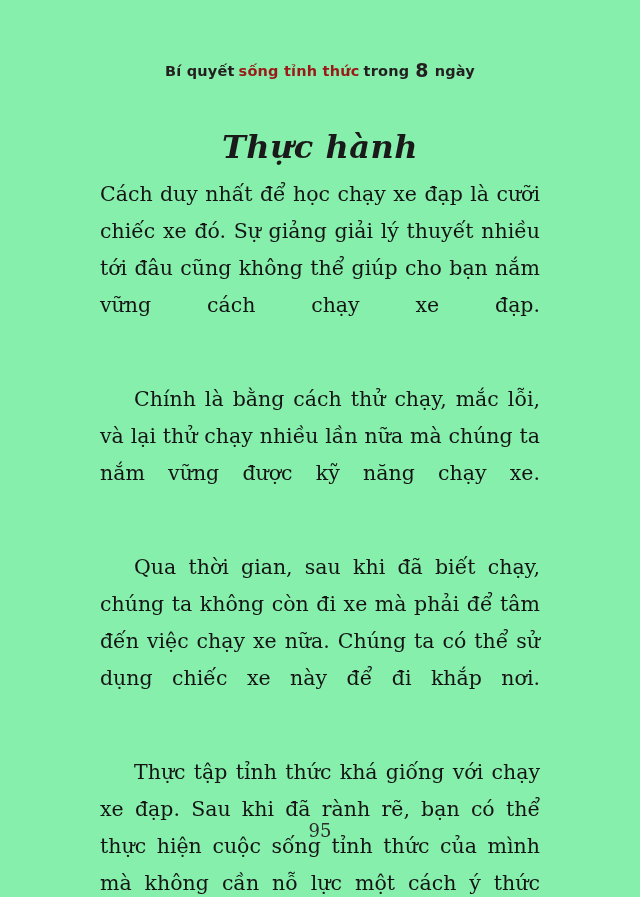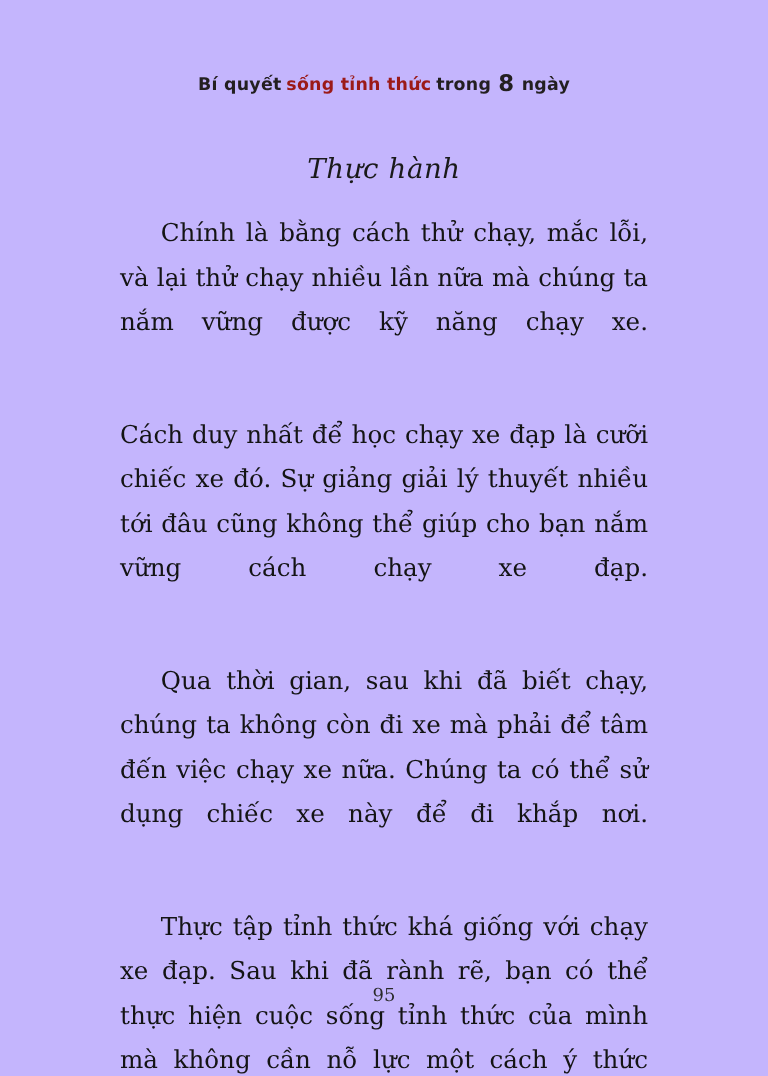--- a/index.html
+++ b/index.html
@@ -12,21 +12,21 @@
     height: 897px;
     position: relative;
     font-family: "Liberation Serif", serif;
     color: #1a1a1a;
     overflow: hidden;
   }
 
   .page {
     position: absolute;
     inset: 0;
-    background: #c4b5fd;
+    background: #86efac;
   }
 
   
   .header {
     position: absolute;
     top: 58px;
     left: 0;
     right: 0;
     text-align: center;
     white-space: nowrap;
@@ -57,22 +57,22 @@
 
   
   .section-title {
     position: absolute;
     top: 128px;
     left: 0;
     right: 0;
     text-align: center;
     font-family: "DejaVu Serif", serif;
     font-style: italic;
-    font-weight: normal;
-    font-size: 23px;
+    font-weight: bold;
+    font-size: 32px;
     color: #1a1a1a;
     letter-spacing: 0.5px;
   }
 
   
   .body-col {
     position: absolute;
     top: 176px;
     left: 100px;
     width: 440px;
@@ -103,37 +103,37 @@
   .gap-3 { margin-bottom: 20px; margin-top: 12px; }
 
   
   .folio {
     position: absolute;
     top: 820px;
     left: 0;
     right: 0;
     text-align: center;
     font-family: "DejaVu Serif", serif;
-    font-size: 15px;
+    font-size: 18px;
     color: #2a2a2a;
   }
 </style>
 </head>
 <body>
 
 <div class="page">
 
   <div class="header">
     <span class="seg dark">Bí quyết</span><span class="sp"></span><span class="seg accent">sống tỉnh thức</span><span class="sp"></span><span class="seg dark">trong</span><span class="sp"></span><span class="num">8</span><span class="sp"></span><span class="seg dark">ngày</span>
   </div>
 
   <div class="section-title">Thực hành</div>
 
   <div class="body-col">
+    <p class="para gap-1">Cách duy nhất để học chạy xe đạp là cưỡi chiếc xe đó. Sự giảng giải lý thuyết nhiều tới đâu cũng không thể giúp cho bạn nắm vững cách chạy xe đạp.</p>
     <p class="para indent gap-2">Chính là bằng cách thử chạy, mắc lỗi, và lại thử chạy nhiều lần nữa mà chúng ta nắm vững được kỹ năng chạy xe.</p>
-    <p class="para gap-1">Cách duy nhất để học chạy xe đạp là cưỡi chiếc xe đó. Sự giảng giải lý thuyết nhiều tới đâu cũng không thể giúp cho bạn nắm vững cách chạy xe đạp.</p>
     <p class="para indent gap-3">Qua thời gian, sau khi đã biết chạy, chúng ta không còn đi xe mà phải để tâm đến việc chạy xe nữa. Chúng ta có thể sử dụng chiếc xe này để đi khắp nơi.</p>
     <p class="para indent">Thực tập tỉnh thức khá giống với chạy xe đạp. Sau khi đã rành rẽ, bạn có thể thực hiện cuộc sống tỉnh thức của mình mà không cần nỗ lực một cách ý thức nữa.</p>
   </div>
 
   <div class="folio">95</div>
 
 </div>
 
 </body></html>

